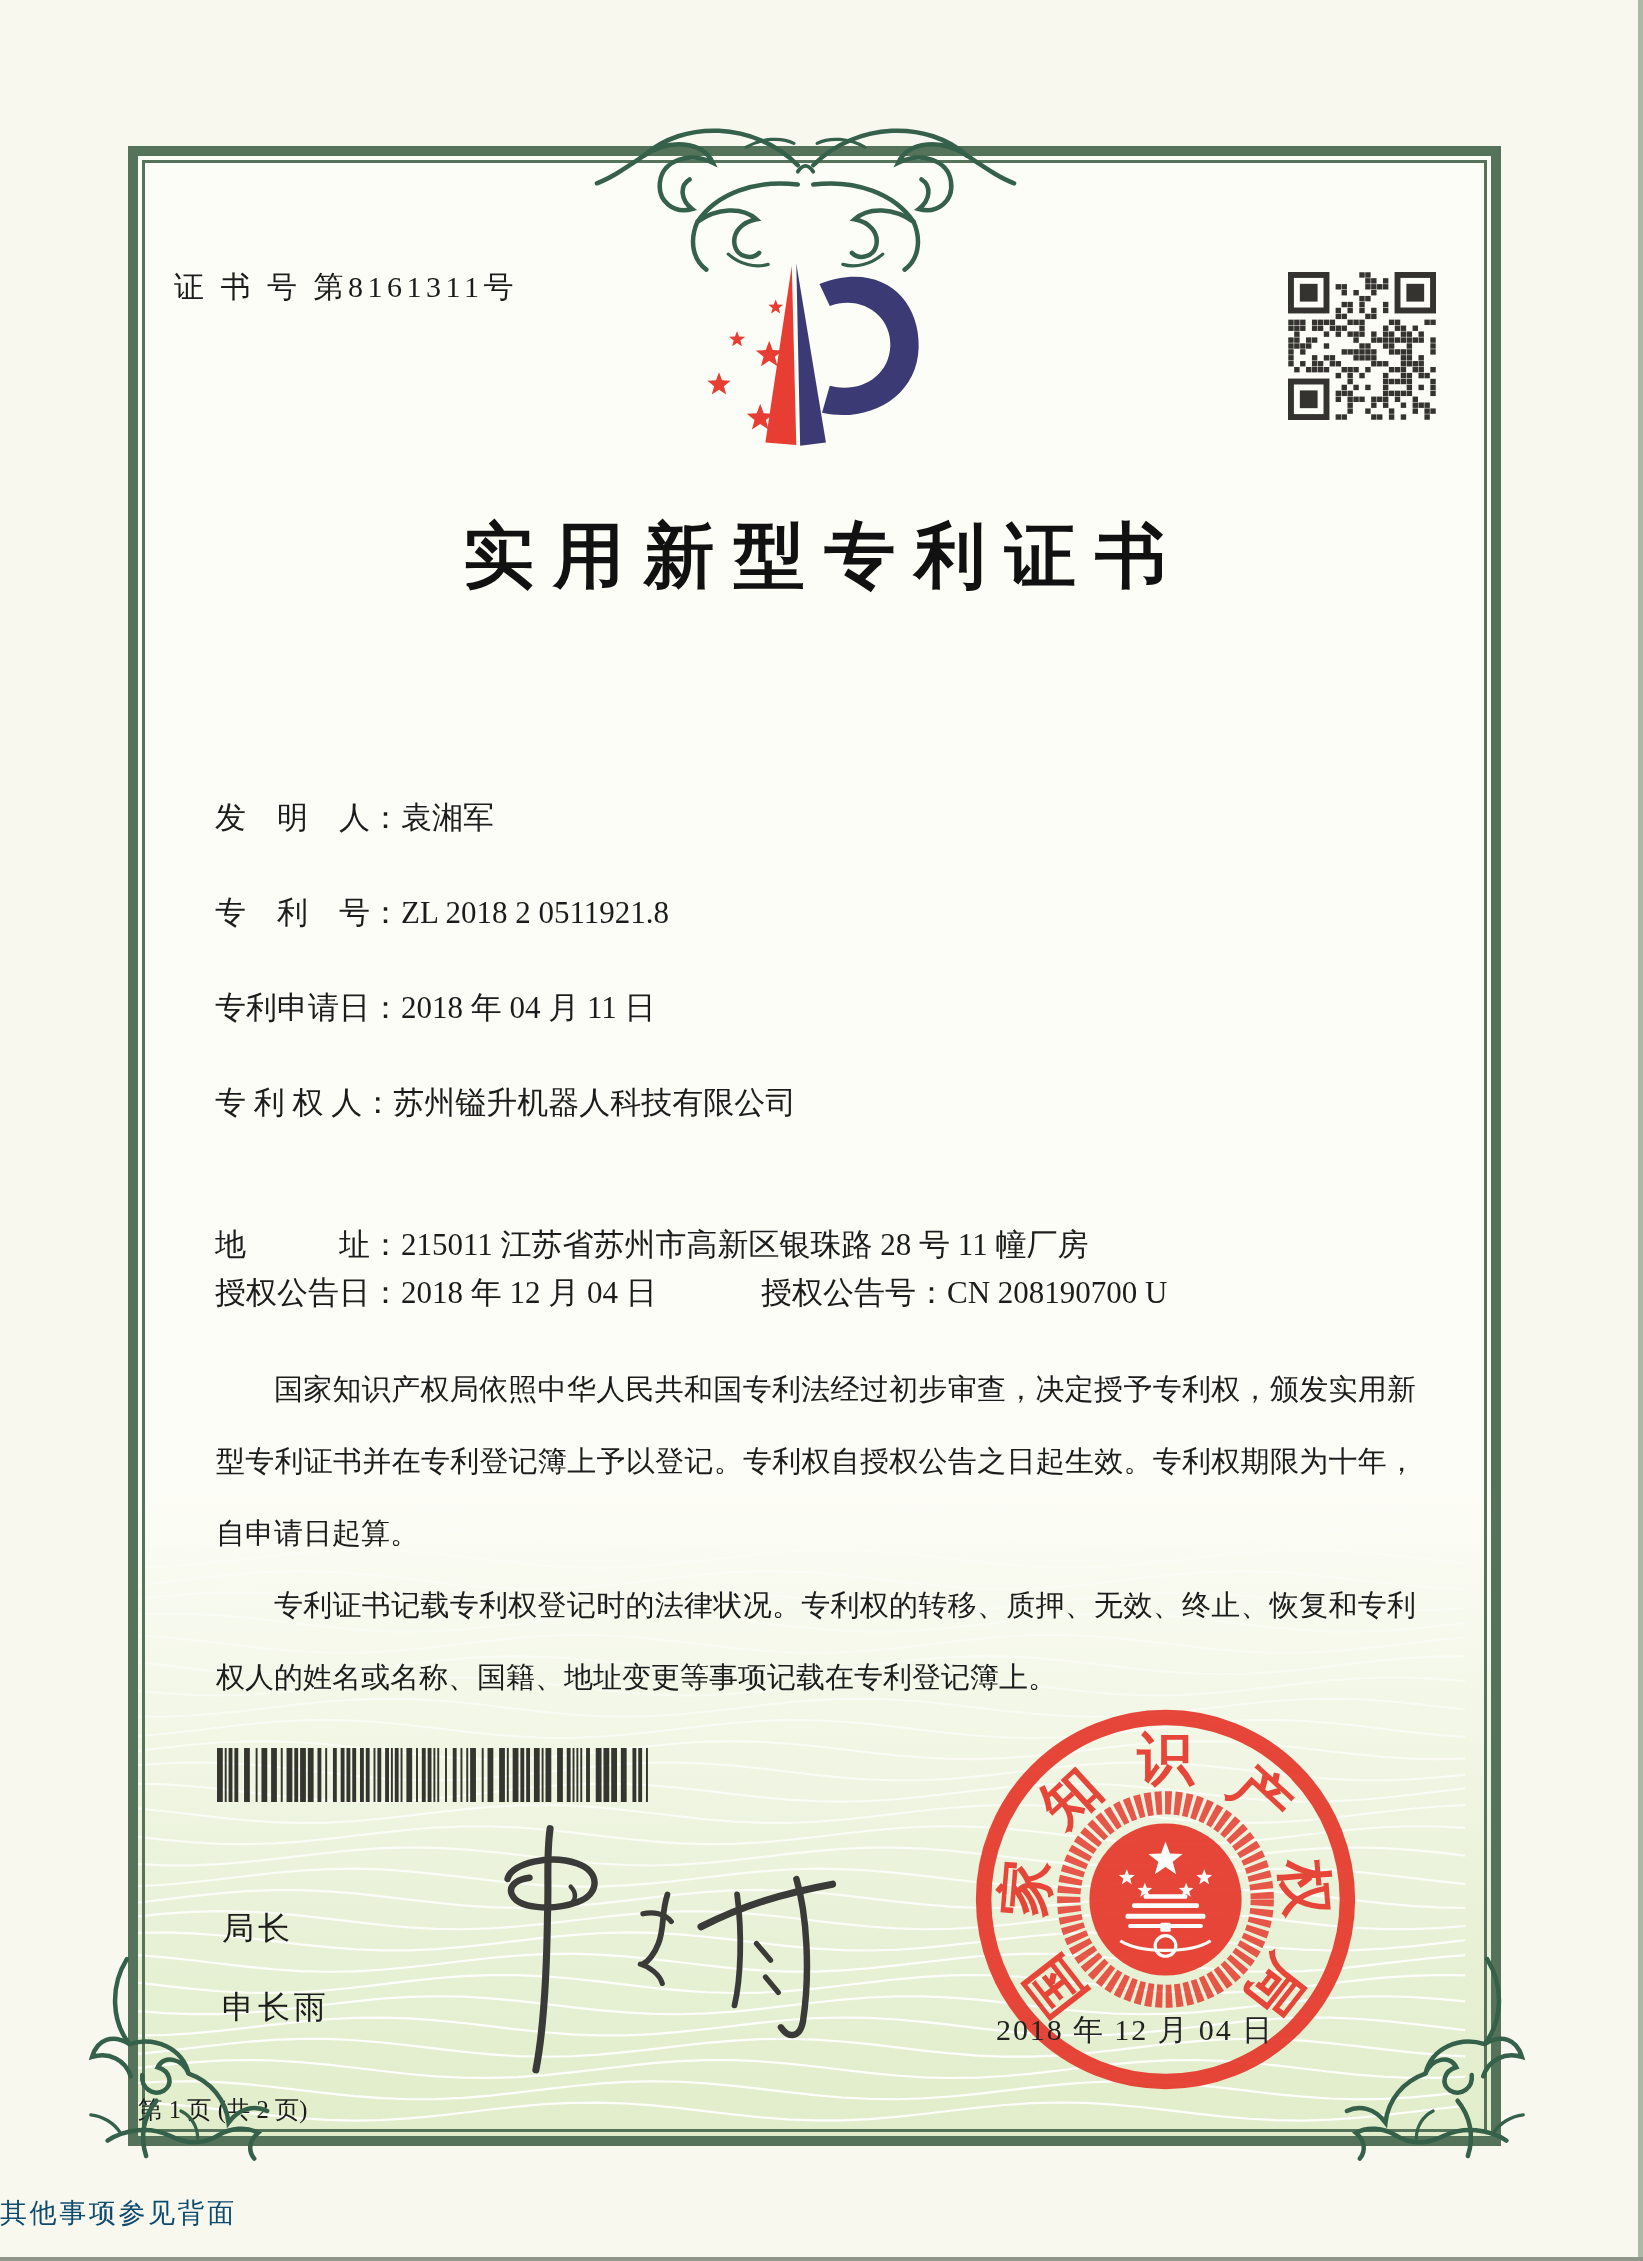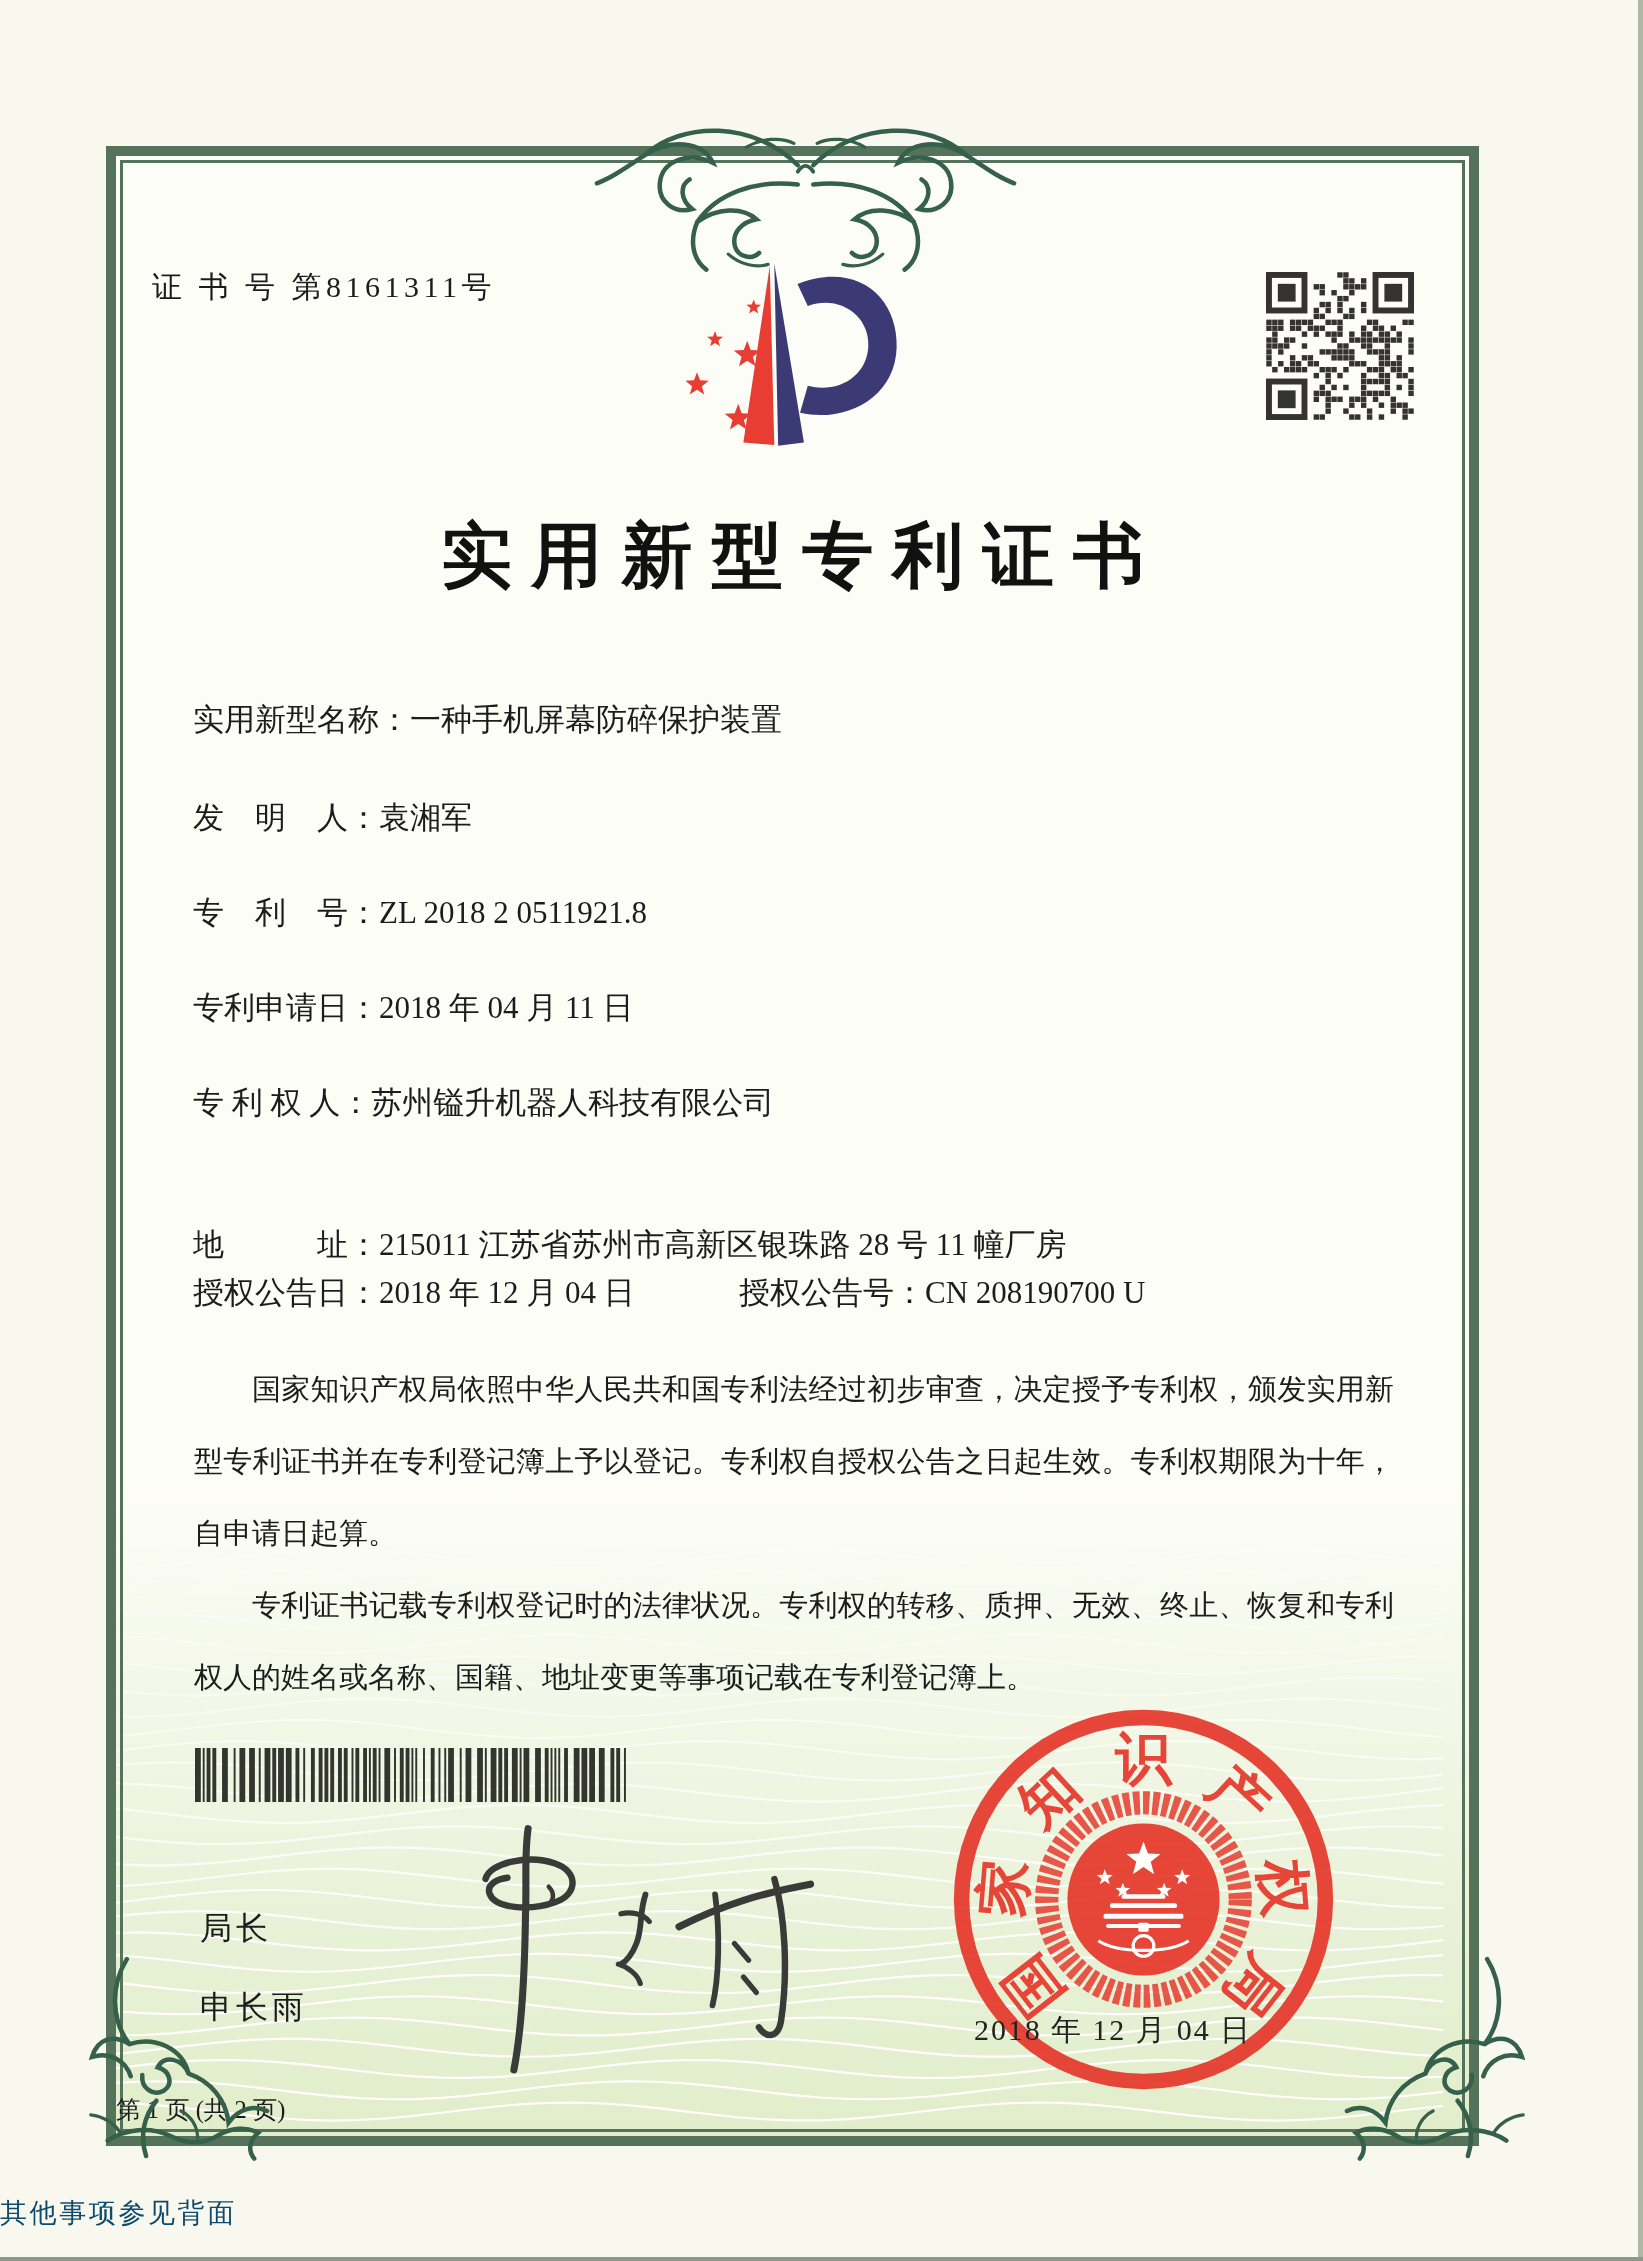--- a/index.html
+++ b/index.html
@@ -8,21 +8,21 @@
     background:#f9f8ef;
     font-family:"Liberation Serif","DejaVu Serif",serif;
     color:#1c1c1c;
   }
   
   .edge-right{position:absolute;right:0;top:0;width:5.8px;height:100%;background:#aeb8a4;}
   .edge-bottom{position:absolute;left:0;bottom:0;width:100%;height:4.5px;background:#8f978a;}
 
   
   .sheet{
-    position:absolute;left:106px;top:146px;width:1373px;height:2000px;
+    position:absolute;left:128px;top:146px;width:1373px;height:2000px;
     box-sizing:border-box;border:10.3px solid #54735a;background:#fdfdf7;
   }
   .sheet::after{
     content:"";position:absolute;inset:3.9px;border:3.2px solid #54735a;
     pointer-events:none;z-index:5;
   }
   .waves{position:absolute;left:0;bottom:0;width:100%;height:657px;z-index:1;}
 
   
   .cert-number{
@@ -371,21 +371,20 @@
       <rect x="83.2" y="221.2" width="8.399999999999999" height="8.399999999999999" fill="#34332f"></rect>
       <rect x="129.2" y="221.2" width="8.399999999999999" height="8.399999999999999" fill="#34332f"></rect>
       <rect x="138.4" y="221.2" width="8.399999999999999" height="8.399999999999999" fill="#34332f"></rect>
       <rect x="156.79999999999998" y="221.2" width="8.399999999999999" height="8.399999999999999" fill="#34332f"></rect>
       <rect x="175.2" y="221.2" width="8.399999999999999" height="8.399999999999999" fill="#34332f"></rect>
       <rect x="212" y="221.2" width="8.399999999999999" height="8.399999999999999" fill="#34332f"></rect>
     </svg>
 
   <div class="title">实用新型专利证书</div>
 
-  <div class="field f-name"><span class="lbl">实用新型名称：</span><span>一种手机屏幕防碎保护装置</span></div>
   <div class="field f-inventor"><span class="lbl">发　明　人：</span><span>袁湘军</span></div>
   <div class="field f-patno"><span class="lbl">专　利　号：</span><span>ZL 2018 2 0511921.8</span></div>
   <div class="field f-filing"><span class="lbl">专利申请日：</span><span>2018 年 04 月 11 日</span></div>
   <div class="field f-patentee"><span class="lbl">专 利 权 人：</span><span>苏州镒升机器人科技有限公司</span></div>
   <div class="field f-address"><span class="lbl">地　　　址：</span><span>215011 江苏省苏州市高新区银珠路 28 号 11 幢厂房</span></div>
   <div class="field f-grantd"><span class="lbl">授权公告日：</span><span>2018 年 12 月 04 日</span></div>
   <div class="field f-grantn"><span class="lbl">授权公告号：</span><span>CN 208190700 U</span></div>
 
   <div class="paras">
     <p>国家知识产权局依照中华人民共和国专利法经过初步审查，决定授予专利权，颁发实用新型专利证书并在专利登记簿上予以登记。专利权自授权公告之日起生效。专利权期限为十年，自申请日起算。</p>

